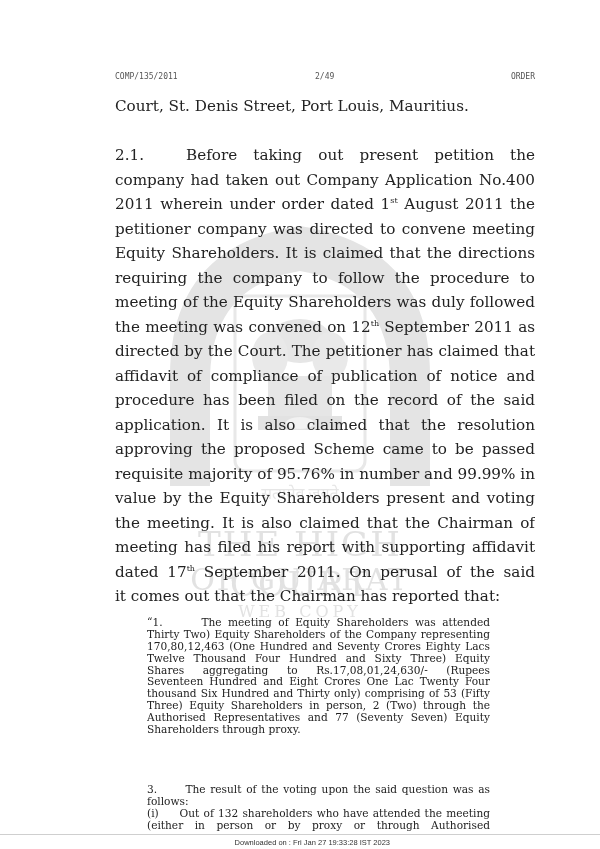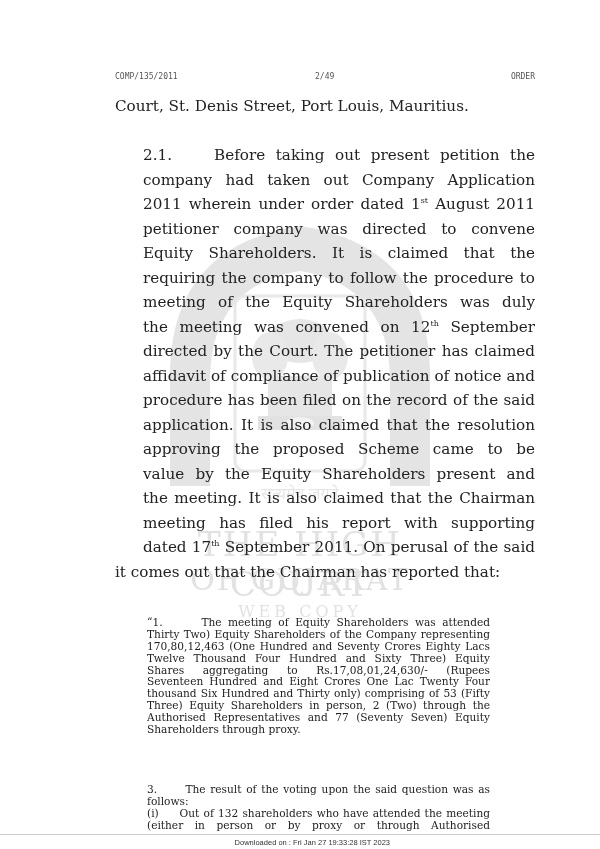--- a/index.html
+++ b/index.html
@@ -78,21 +78,20 @@
     .line {
       display: block;
       white-space: nowrap;
       height: 24.5px;
     }
     .justify {
       text-align: justify;
       text-align-last: justify;
       white-space: normal;
       overflow: hidden;
-      margin-left: 28px;
     }
     .gap { height: 24.5px; display: block; }
     sup { font-size: 8px; line-height: 0; vertical-align: 6px; }
 
     
     .quote {
       position: absolute;
       left: 147px;
       top: 601px;
       width: 343px;
@@ -174,20 +173,21 @@
       <span class="line justify">petitioner company was directed to convene meeting of</span>
       <span class="line justify">Equity Shareholders. It is claimed that the directions</span>
       <span class="line justify">requiring the company to follow the procedure to convene</span>
       <span class="line justify">meeting of the Equity Shareholders was duly followed and</span>
       <span class="line justify"><span>the meeting was convened on 12</span><sup>th</sup><span> September 2011 as</span></span>
       <span class="line justify">directed by the Court. The petitioner has claimed that the</span>
       <span class="line justify">affidavit of compliance of publication of notice and other</span>
       <span class="line justify">procedure has been filed on the record of the said</span>
       <span class="line justify">application. It is also claimed that the resolution</span>
       <span class="line justify">approving the proposed Scheme came to be passed by</span>
+      <span class="line justify">requisite majority of 95.76% in number and 99.99% in</span>
       <span class="line justify">value by the Equity Shareholders present and voting at</span>
       <span class="line justify">the meeting. It is also claimed that the Chairman of the</span>
       <span class="line justify">meeting has filed his report with supporting affidavit</span>
       <span class="line justify"><span>dated 17</span><sup>th</sup><span> September 2011. On perusal of the said report</span></span>
       <span class="line">it comes out that the Chairman has reported that:</span>
     </div>
   </div>
 
   <div class="quote">
     <span class="qline qjust" style="white-space:pre-wrap;">“1.      The meeting of Equity Shareholders was attended</span>

